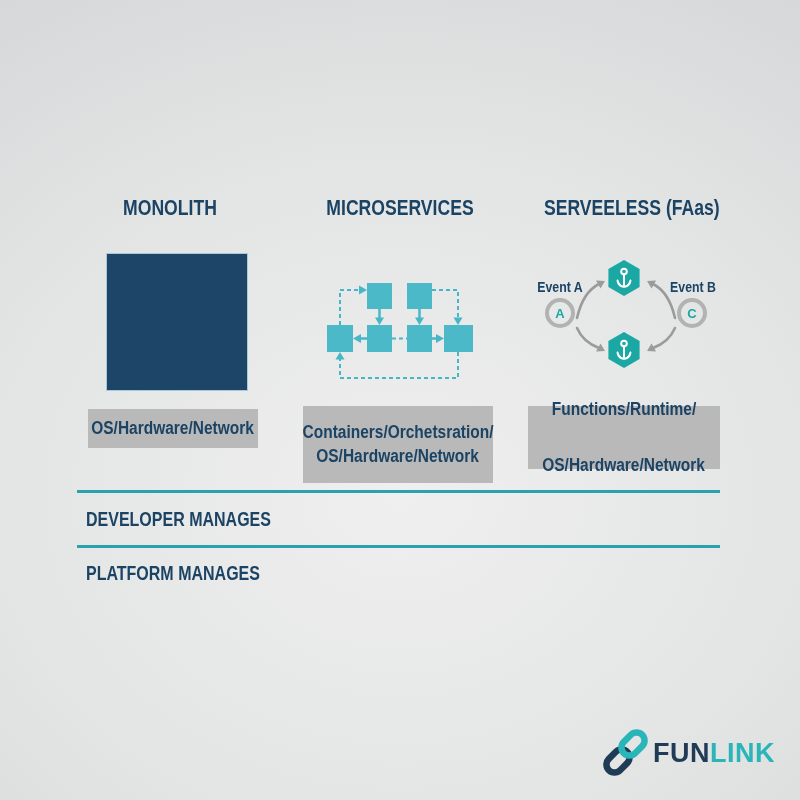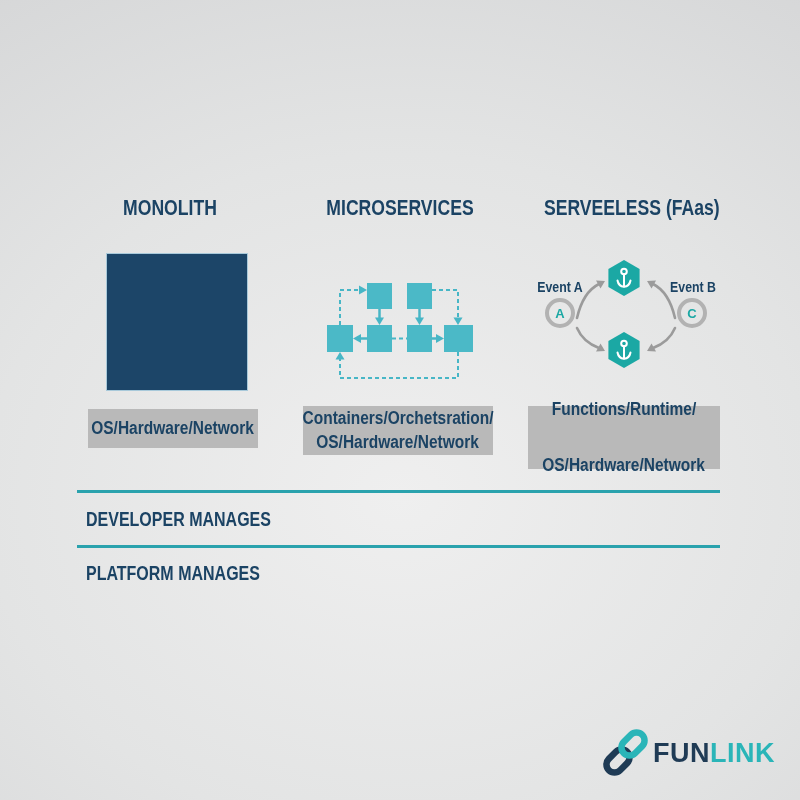--- a/index.html
+++ b/index.html
@@ -144,21 +144,21 @@
         <circle cx="89" cy="85.5" r="2.8"></circle>
         <line x1="89" y1="88.3" x2="89" y2="100.5"></line>
         <path d="M 82.5,94.5 Q 83.5,100.3 89,100.7 Q 94.5,100.3 95.5,94.5"></path>
       </g>
     </g>
   </svg>
 
   <div class="bar" style="left:88px;top:409px;width:170px;height:39px;">
     <span class="txt">OS/Hardware/Network</span>
   </div>
-  <div class="bar" style="left:303px;top:406px;width:190px;height:49px;">
+  <div class="bar" style="left:303px;top:406px;width:190px;height:77px;">
     <span class="txt">Containers/Orchetsration/</span>
     <span class="txt">OS/Hardware/Network</span>
   </div>
   <div class="bar" style="left:528px;top:406px;width:192px;height:63px;gap:32px;">
     <span class="txt">Functions/Runtime/</span>
     <span class="txt">OS/Hardware/Network</span>
   </div>
 
   <div class="divider" style="top:490px;"></div>
   <div class="section-label" style="top:508px;">DEVELOPER MANAGES</div>

